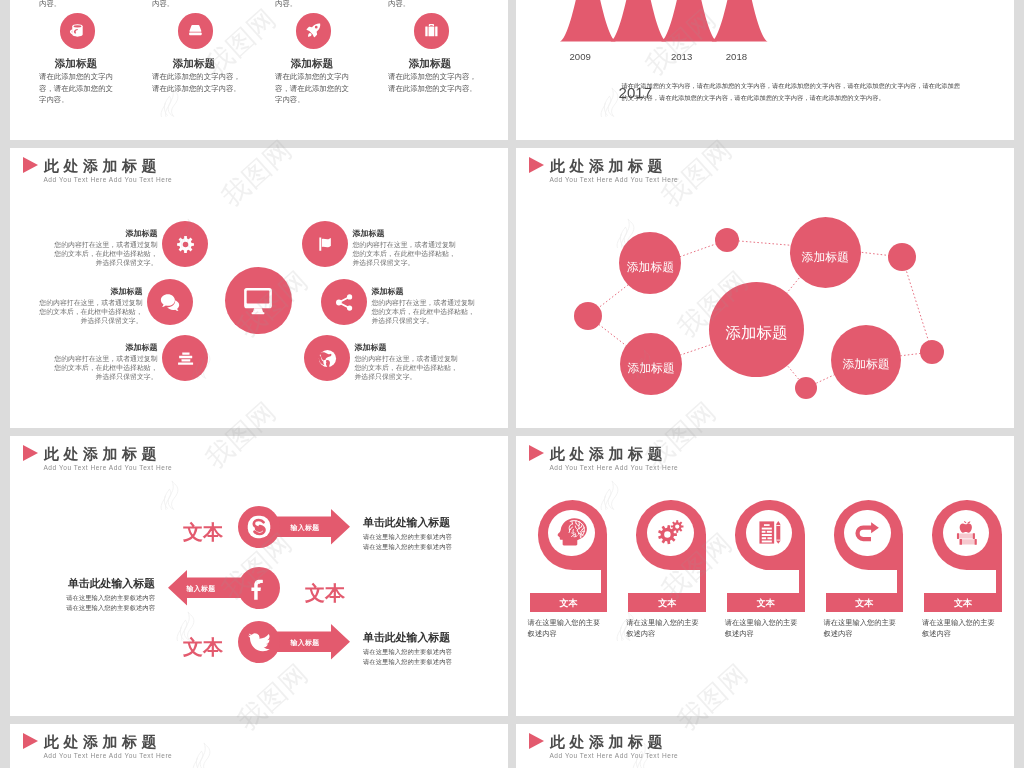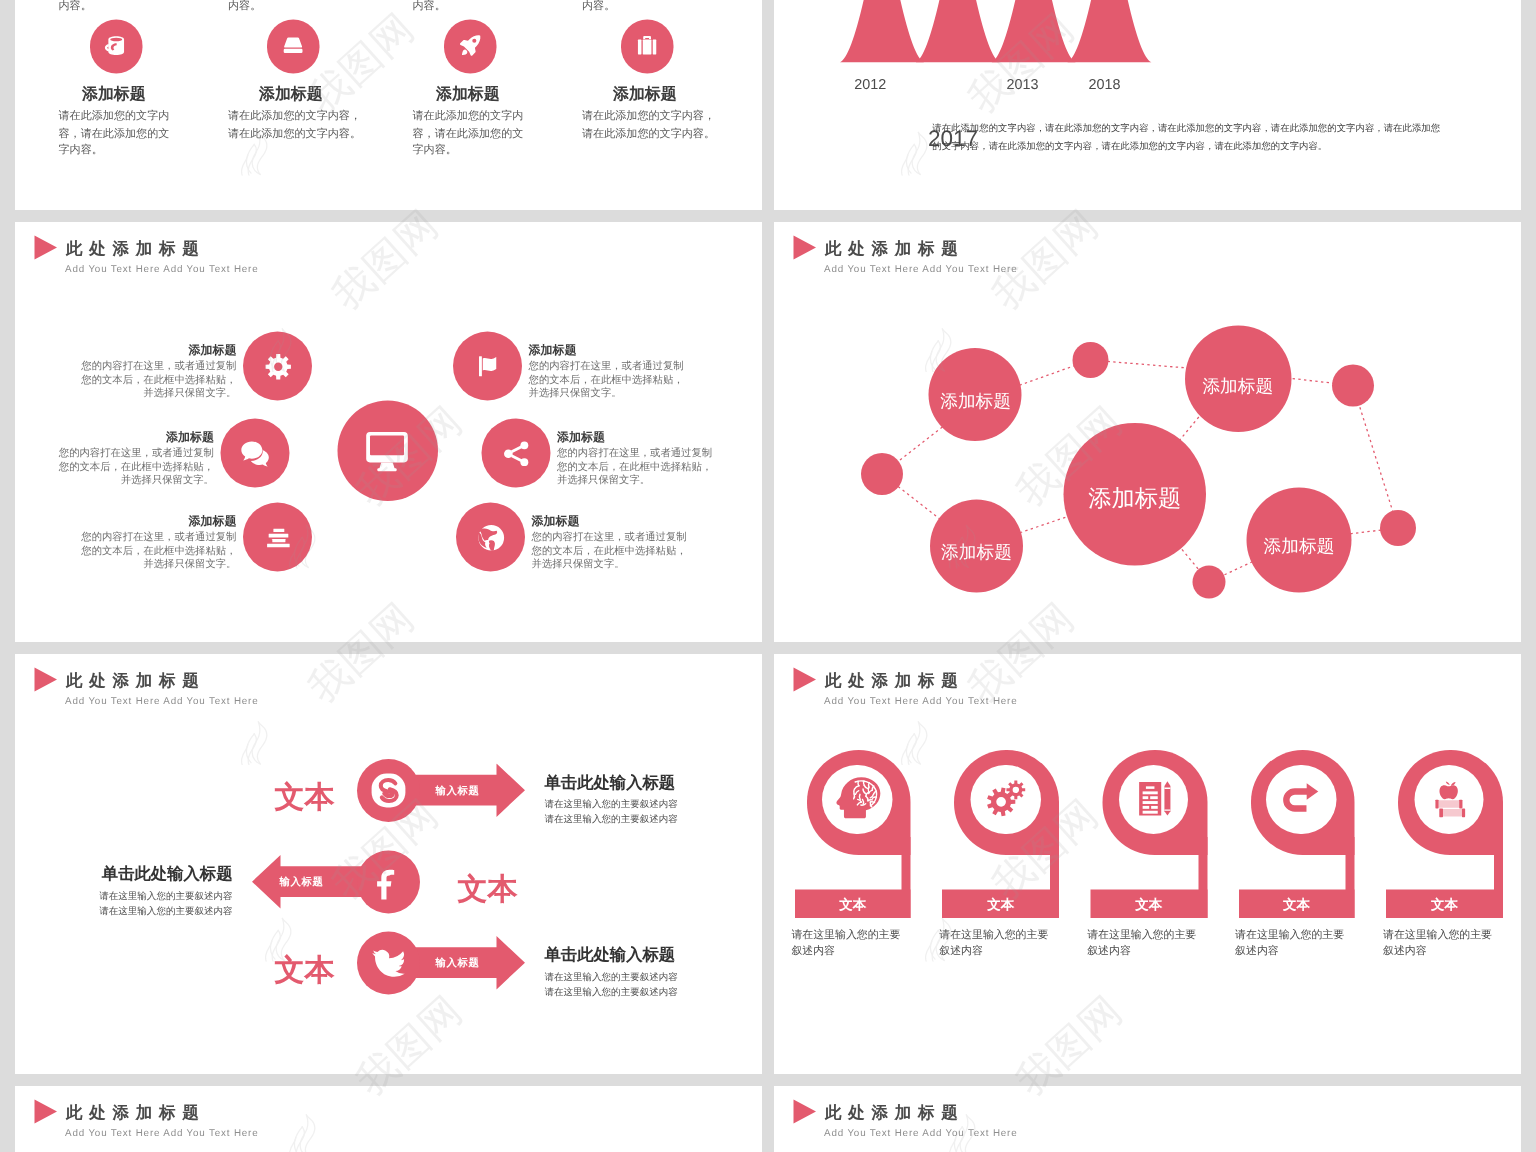--- a/index.html
+++ b/index.html
@@ -8,21 +8,21 @@
        font-family:"Liberation Sans",sans-serif;}
   #page{position:relative;width:1024px;height:768px;overflow:hidden;background:#dcdcdc;}
   .slide{position:absolute;background:#fff;overflow:hidden;width:498px;height:280px;left:10px;}
   .slide.r{left:516px;}
 
   
   .s-head{position:absolute;left:12.7px;top:9.4px;width:440px;height:30px;}
   .s-tri{position:absolute;left:0.3px;top:-0.6px;width:0;height:0;
          border-left:15px solid #e35a6e;border-top:8.8px solid transparent;
          border-bottom:8.8px solid transparent;}
-  .s-title{position:absolute;left:21.4px;top:1.4px;font-size:11px;color:#4b4b4b;
+  .s-title{position:absolute;left:21.4px;top:1.4px;font-size:15px;color:#4b4b4b;
            letter-spacing:4.5px;font-weight:700;white-space:nowrap;line-height:14px;}
   .s-sub{position:absolute;left:20.7px;top:17.2px;font-size:6.55px;color:#8e8e8e;
          letter-spacing:0.55px;white-space:nowrap;line-height:9px;}
 
   .circ{position:absolute;border-radius:50%;background:#e35a6e;}
   .ico{position:absolute;}
   .tx{position:absolute;white-space:nowrap;}
   .blk{position:absolute;}
 
   
@@ -81,21 +81,21 @@
     <div class="blk" style="left:-1px;top:71.3px;width:90px;font-size:7.4px;line-height:11.2px;color:#585858;">请在此添加您的文字内容，请在此添加您的文字内容。</div>
   </div>
 </div>
 <div class="slide r" style="top:-140px;">
   <svg style="position:absolute;left:33.5px;top:86px;width:230px;height:95.5px;overflow:visible;" viewBox="0 0 230 95.5" xmlns="http://www.w3.org/2000/svg">
         <path d="M10 95.5 C 18 92 28 52 38 -12 C 48 52 58 92 66 95.5 Z" fill="#e35a6e"></path>
         <path d="M60.5 95.5 C 68.5 92 78.5 52 88.5 -12 C 98.5 52 108.5 92 116.5 95.5 Z" fill="#e35a6e"></path>
         <path d="M111.1 95.5 C 119.1 92 129.1 52 139.1 -12 C 149.1 52 159.1 92 167.1 95.5 Z" fill="#e35a6e"></path>
         <path d="M161.6 95.5 C 169.6 92 179.6 52 189.6 -12 C 199.6 52 209.6 92 217.6 95.5 Z" fill="#e35a6e"></path>
       </svg>
-  <div class="tx" style="left:42.2px;top:190.5px;width:44px;text-align:center;font-size:9.6px;color:#4b4b4b;line-height:12px;">2012</div>
+  <div class="tx" style="left:42.2px;top:190.5px;width:44px;text-align:center;font-size:9.6px;color:#4b4b4b;line-height:12px;">2009</div>
   <div class="tx" style="left:97.3px;top:190.5px;width:44px;text-align:center;font-size:15px;color:#4b4b4b;line-height:12px;margin-top:36px;">2017</div>
   <div class="tx" style="left:143.6px;top:190.5px;width:44px;text-align:center;font-size:9.6px;color:#4b4b4b;line-height:12px;">2013</div>
   <div class="tx" style="left:198.4px;top:190.5px;width:44px;text-align:center;font-size:9.6px;color:#4b4b4b;line-height:12px;">2018</div>
   <div class="blk" style="left:105.5px;top:220px;width:342px;font-size:6.25px;line-height:11.7px;color:#3d3d3d;letter-spacing:0.02px;">请在此添加您的文字内容，请在此添加您的文字内容，请在此添加您的文字内容，请在此添加您的文字内容，请在此添加您的文字内容，请在此添加您的文字内容，请在此添加您的文字内容，请在此添加您的文字内容。</div>
 </div>
 <div class="slide" style="top:148px;">
 
   <div class="s-head">
     <div class="s-tri"></div>
     <div class="s-title">此处添加标题</div>

